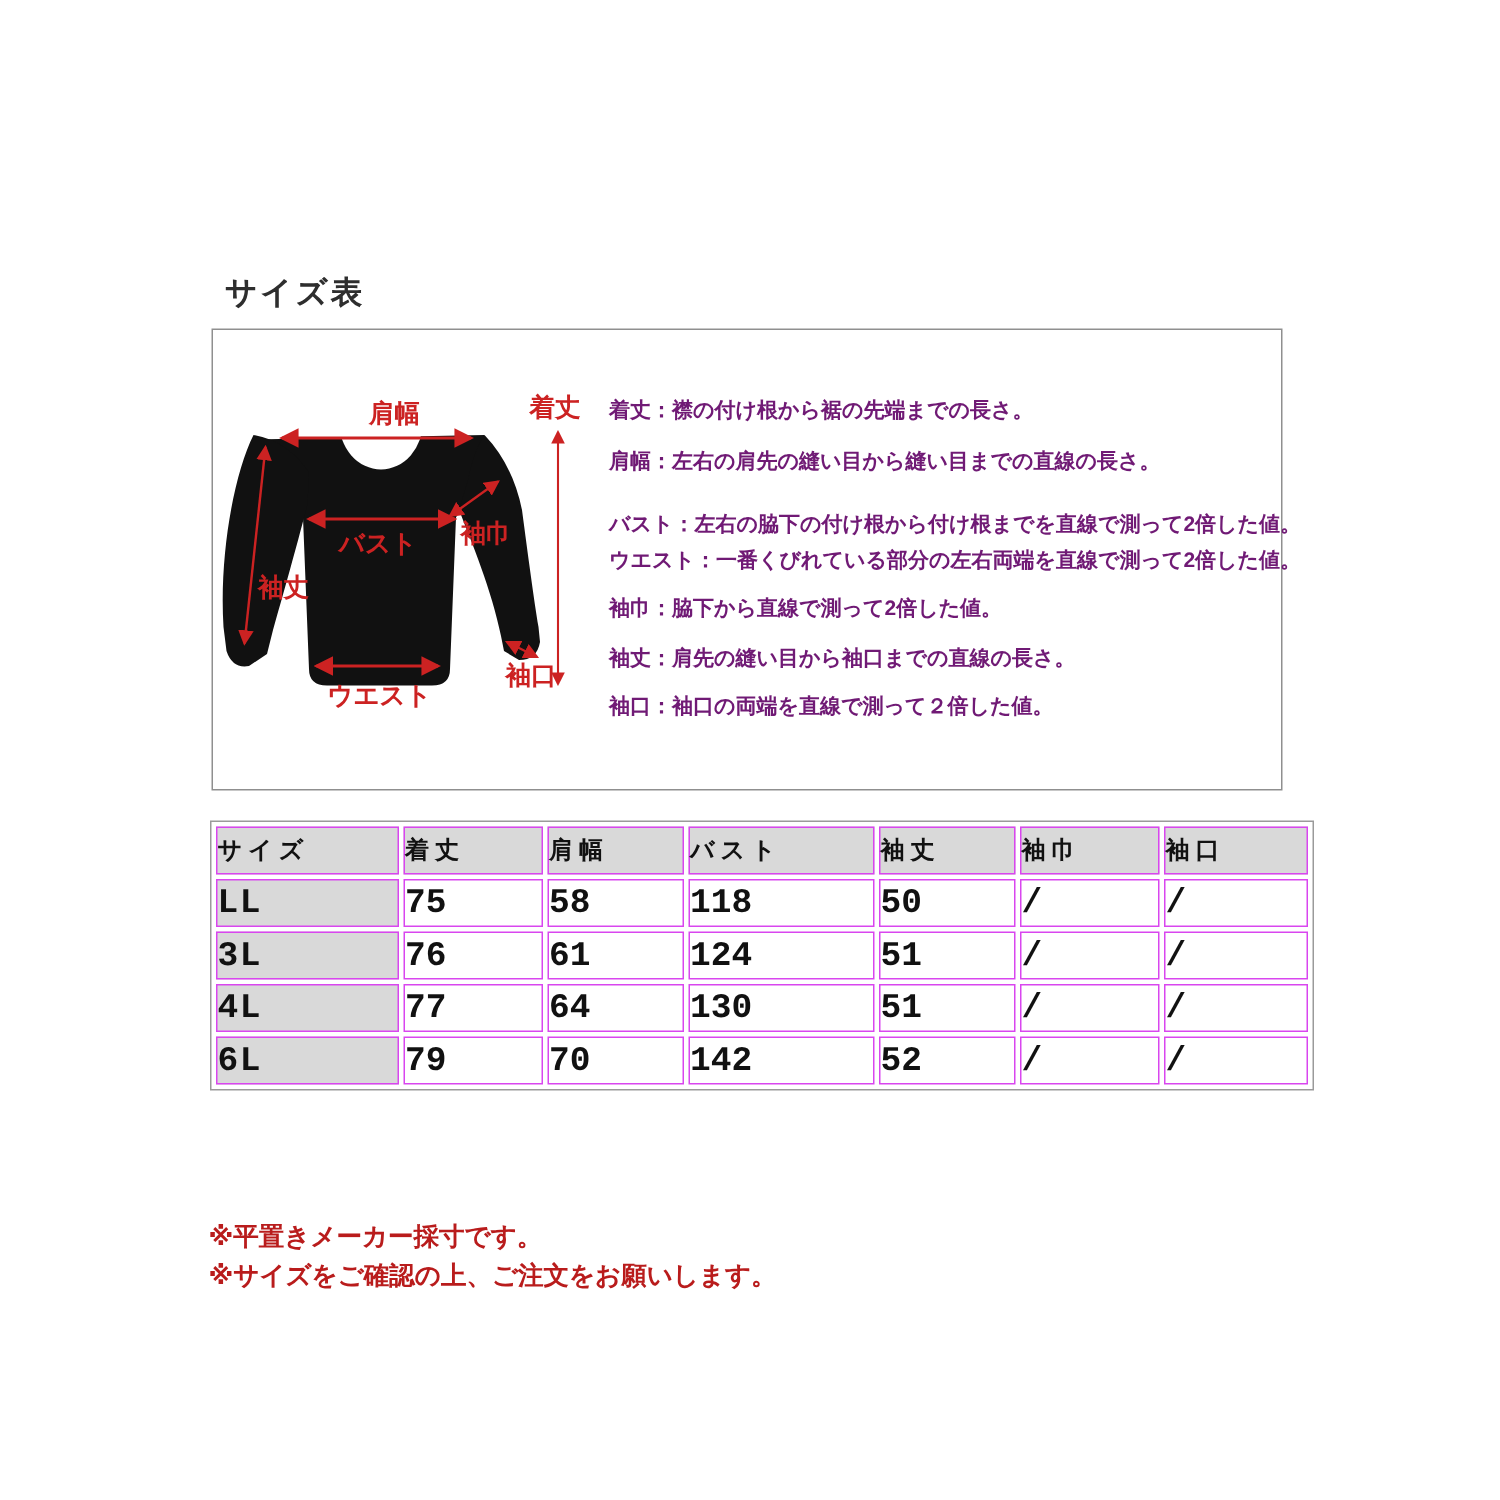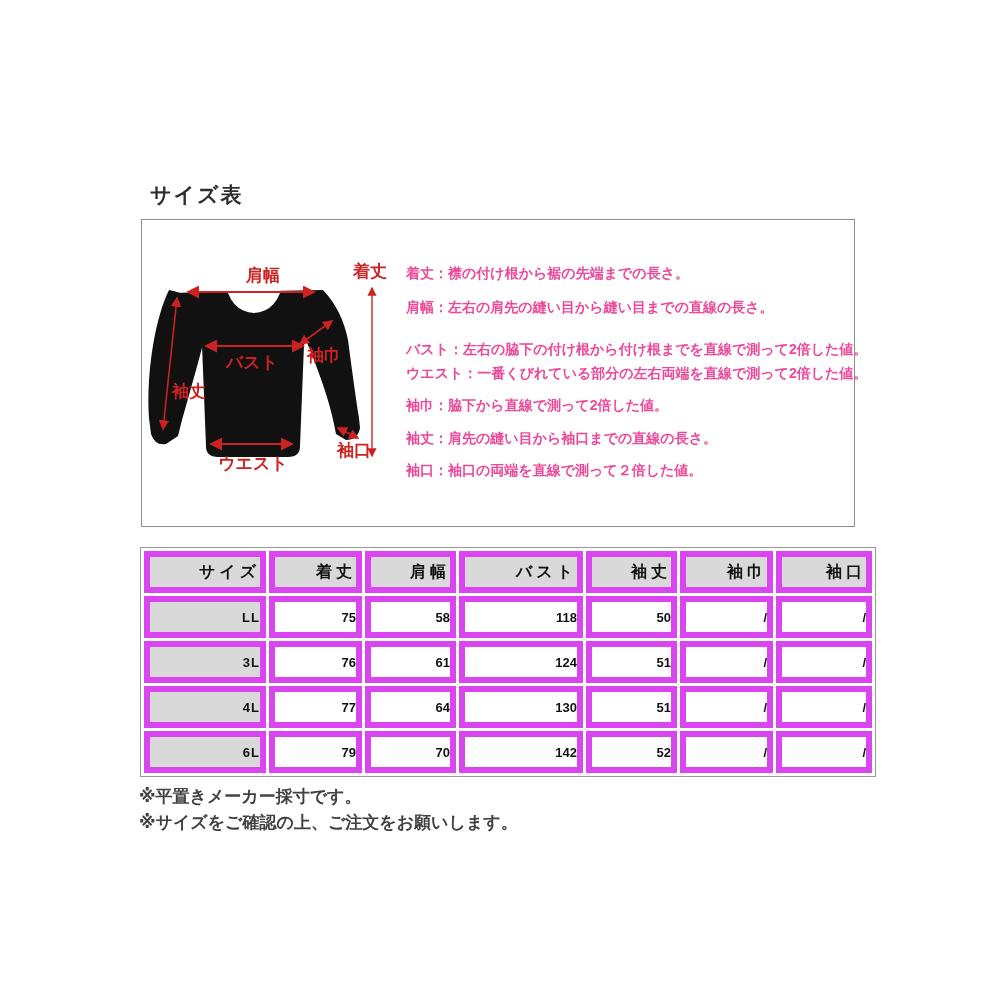--- a/index.html
+++ b/index.html
@@ -4,31 +4,31 @@
 <style>
   html,body{margin:0;padding:0;background:#fff;}
   body{font-family:"Liberation Sans","DejaVu Sans",sans-serif;color:#1c1c1c;}
   #stage{position:relative;width:1000px;height:1000px;background:#ffffff;overflow:hidden;}
 
   .page-title{position:absolute;left:150px;top:181px;font-size:21px;letter-spacing:2px;color:#2e2e2e;font-weight:700;}
 
   .diagram-box{position:absolute;left:141px;top:219px;width:712px;height:306px;border:1px solid #8f8f8f;background:#fff;}
   .diagram-box svg{position:absolute;left:0;top:0;}
 
-  .desc{position:absolute;left:264px;font-size:14px;font-weight:700;color:#ec4899;white-space:nowrap;line-height:14px;}
+  .desc{position:absolute;left:264px;font-size:14px;font-weight:700;color:#701a75;white-space:nowrap;line-height:14px;}
   .desc.l0{top:46px}.desc.l1{top:80px}.desc.l2{top:122px}.desc.l3{top:146px}
   .desc.l4{top:178px}.desc.l5{top:211px}.desc.l6{top:243px}
 
   .size-table{position:absolute;left:140px;top:547px;width:733px;border-collapse:separate;border-spacing:3px;border:1px solid #9a9a9a;background:#fff;table-layout:fixed;}
-  .size-table th,.size-table td{border:6px solid #d946ef;height:30px;text-align:right;vertical-align:middle;padding:0;margin-top:47px;}
+  .size-table th,.size-table td{border:1px solid #d946ef;height:30px;text-align:left;vertical-align:middle;padding:0;margin-top:47px;}
   .size-table th{background:#d9d9d9;font-size:16px;font-weight:700;letter-spacing:4px;color:#111;}
-  .size-table td{background:#ffffff;font-size:13px;font-weight:700;color:#111;}
+  .size-table td{background:#ffffff;font-size:23px;font-weight:700;color:#111;font-family:Liberation Mono, monospace;}
   .size-table td.size-col{background:#d9d9d9;letter-spacing:1px;}
 
-  .notes{position:absolute;left:139px;top:784px;font-size:17px;font-weight:700;color:#404040;line-height:26px;}
+  .notes{position:absolute;left:139px;top:812px;font-size:17px;font-weight:700;color:#b91c1c;line-height:26px;}
 
   svg text{font-family:"Liberation Sans","DejaVu Sans",sans-serif;font-weight:700;}
 </style>
 </head>
 <body>
 
 <div id="stage">
 
   <div class="page-title">サイズ表</div>
 

